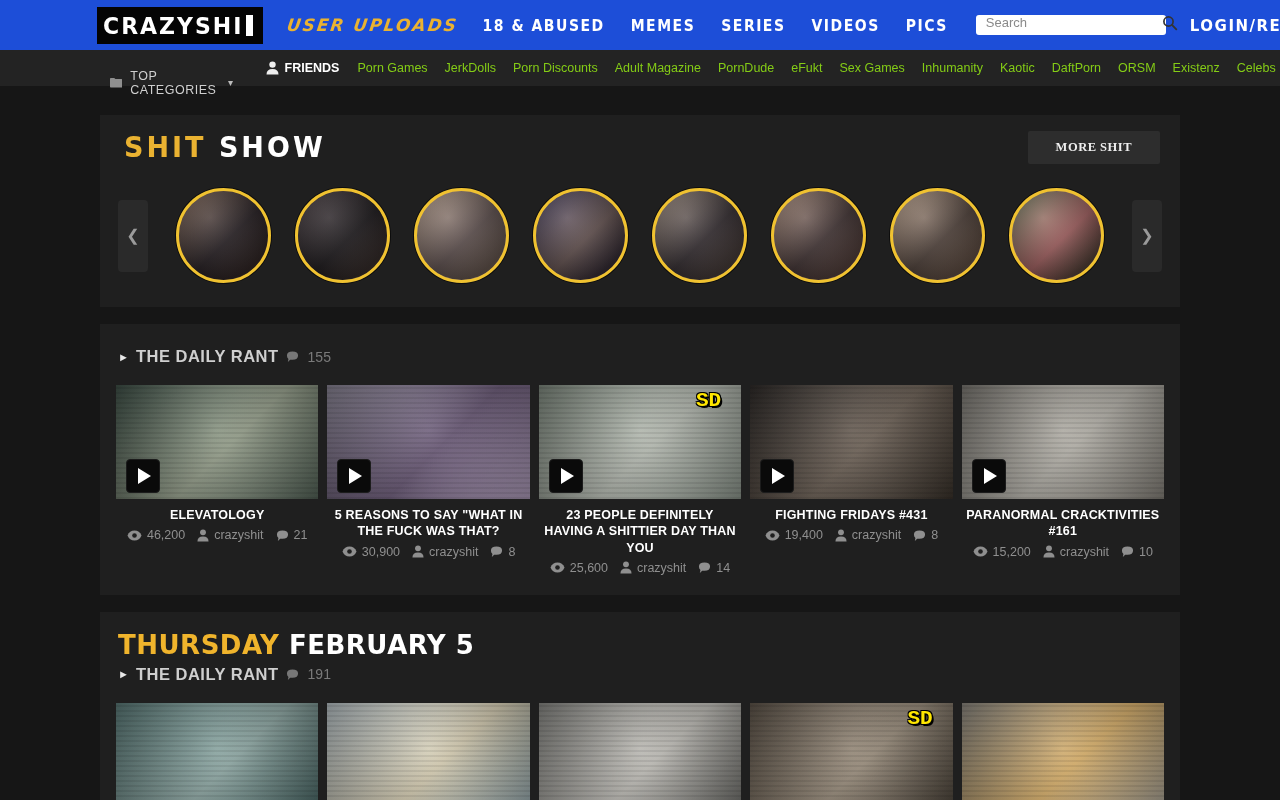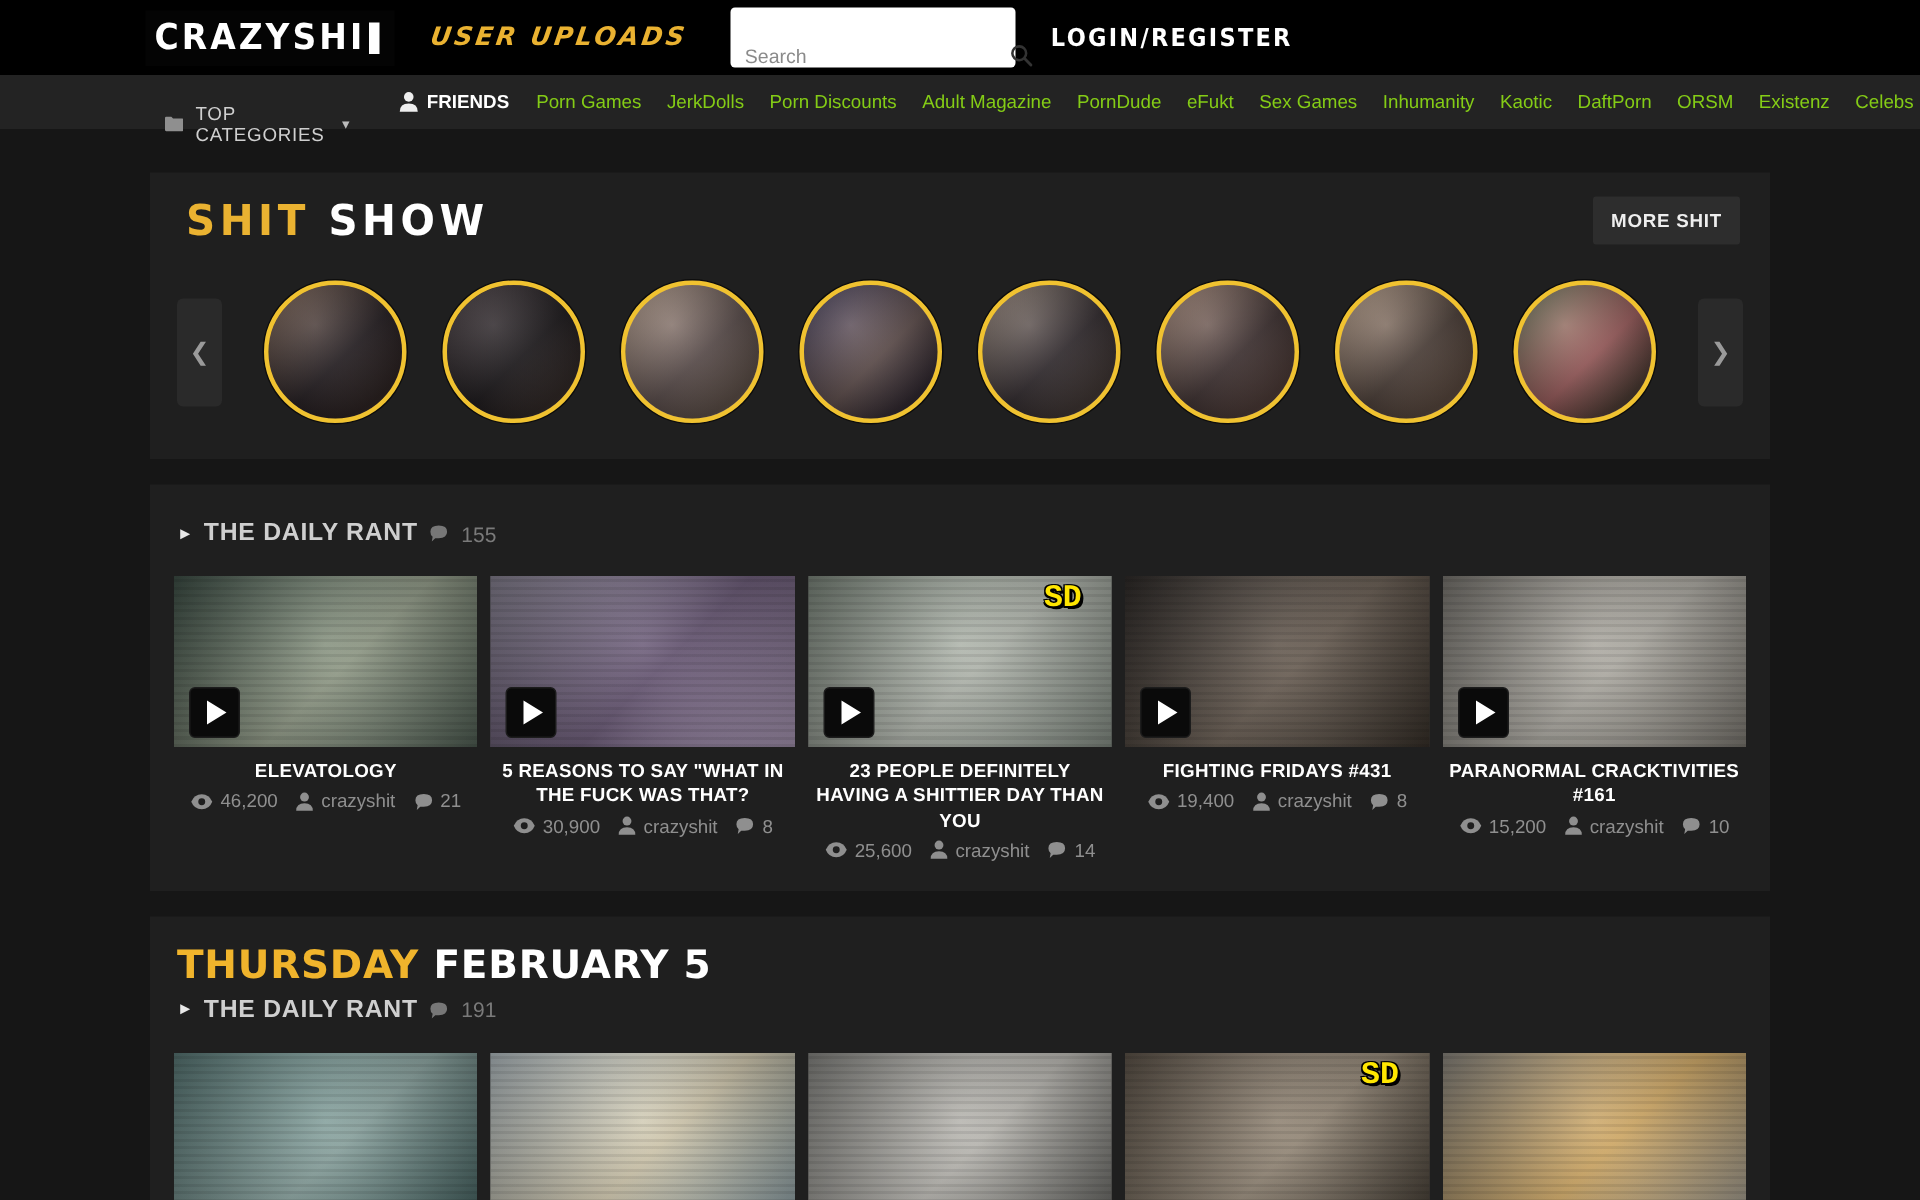--- a/index.html
+++ b/index.html
@@ -4,21 +4,21 @@
 <style>
   * { margin:0; padding:0; box-sizing:border-box; }
   html,body { width:1280px; height:800px; overflow:hidden; }
   body {
     background:#161616;
     font-family:"Liberation Sans", sans-serif;
     color:#fff;
   }
   
   .topbar {
-    height:50px; background:#000000;
+    height:50px; background:#1d4ed8;
     display:flex; align-items:center;
     padding:0 0 0 97px; gap:24px;
   }
   .logo {
     background:#040404; padding:6px 10px 6px 6px;
     display:flex; align-items:center; gap:3px; cursor:pointer;
   }
   .logo-text {
     font-family:"DejaVu Sans", sans-serif;
     font-weight:900; font-size:22px; letter-spacing:2px; color:#fff;
@@ -30,22 +30,22 @@
     color:#eab231; font-weight:900; font-style:italic; font-size:17px;
     letter-spacing:2px; transform:skewX(-8deg); white-space:nowrap;
   }
   .main-nav { display:flex; align-items:center; gap:26px; }
   .main-nav .nav-item {
     font-family:"DejaVu Sans", sans-serif;
     font-weight:900; font-size:14px; letter-spacing:1.5px; color:#fff;
     white-space:nowrap; cursor:pointer; transform:scaleY(1.1);
   }
   .search-wrap {
-    margin-left:4px; width:190px; height:40px; background:#fff; border-radius:3px;
-    display:flex; align-items:flex-end; padding:16px 8px 0 10px;
+    margin-left:4px; width:190px; height:20px; background:#fff; border-radius:3px;
+    display:flex; align-items:flex-start; padding:0 8px 0 10px;
   }
   .search-wrap input {
     border:none; outline:none; flex:1; font-size:13px; color:#444;
     font-family:"Liberation Sans", sans-serif; background:transparent;
   }
   .search-wrap input::placeholder { color:#8a8a8a; }
   .search-icon { width:16px; height:16px; cursor:pointer; flex:0 0 auto; }
   .login {
     font-family:"DejaVu Sans", sans-serif;
     font-weight:900; font-size:15px; letter-spacing:1.5px; color:#fff;
@@ -79,22 +79,22 @@
     display:flex; align-items:center; justify-content:space-between;
     padding:16px 20px 0 24px;
   }
   .show-title {
     font-family:"DejaVu Sans", sans-serif; font-weight:900; font-size:27px;
     letter-spacing:3px; transform:scaleY(1.05); transform-origin:left;
   }
   .show-title .accent { color:#eab231; }
   .more-btn {
     background:#2d2d2d; border:none; color:#eee; cursor:pointer;
-    font-family:Liberation Sans, sans-serif; font-weight:700; font-size:12.5px;
-    letter-spacing:0.5px; padding:9px 12px; border-radius:2px;
+    font-family:Liberation Serif, serif; font-weight:700; font-size:12.5px;
+    letter-spacing:0.5px; padding:9px 28px; border-radius:2px;
   }
   .carousel {
     display:flex; align-items:center; padding:24px 18px 24px 18px;
   }
   .car-arrow {
     width:30px; height:72px; background:#2a2a2a; border:none; border-radius:4px;
     color:#9a9a9a; font-size:16px; cursor:pointer; flex:0 0 auto;
     display:flex; align-items:center; justify-content:center;
   }
   .circles { display:flex; gap:24px; margin:0 27px; flex:1; justify-content:center; }
@@ -167,20 +167,32 @@
 </head>
 <body>
 
 <header class="topbar">
   <div class="logo">
     <span class="logo-text">CRAZYSHI</span>
     <span class="logo-bar"></span>
   </div>
   <span class="tagline">USER UPLOADS</span>
 
+  <nav class="main-nav">
+
+      <span class="nav-item">18 &amp; ABUSED</span>
+
+      <span class="nav-item">MEMES</span>
+
+      <span class="nav-item">SERIES</span>
+
+      <span class="nav-item">VIDEOS</span>
+
+      <span class="nav-item">PICS</span>
+    </nav>
 
   <div class="search-wrap">
     <input type="text" placeholder="Search" style="">
     <svg class="search-icon" viewBox="0 0 16 16">
       <circle cx="6.5" cy="6.5" r="4.6" fill="none" stroke="#333" stroke-width="1.7"></circle>
       <line x1="10.2" y1="10.2" x2="14.3" y2="14.3" stroke="#333" stroke-width="1.9" stroke-linecap="round"></line>
     </svg>
   </div>
 
   <span class="login">LOGIN/REGISTER</span>

